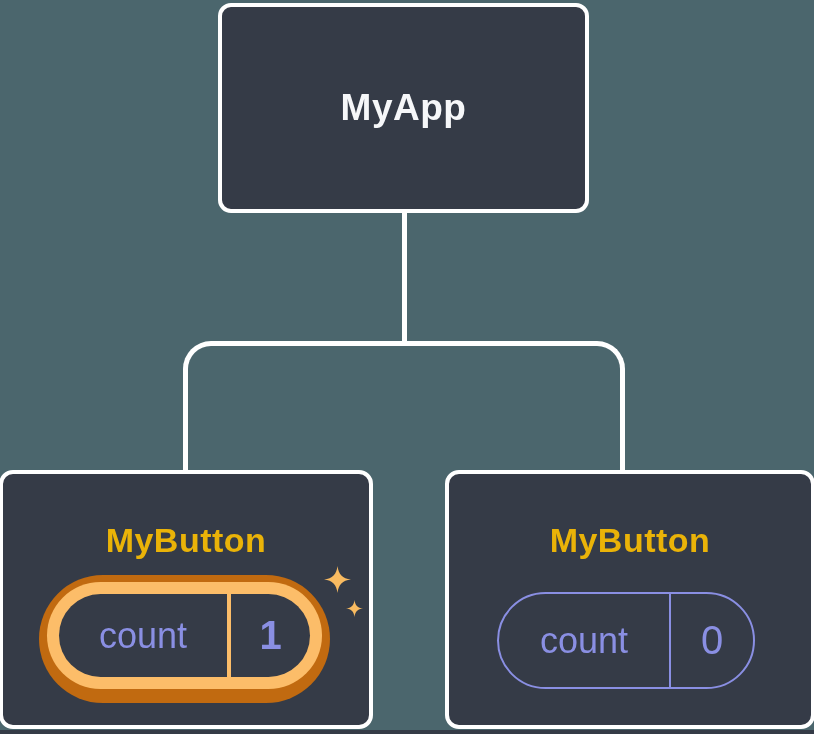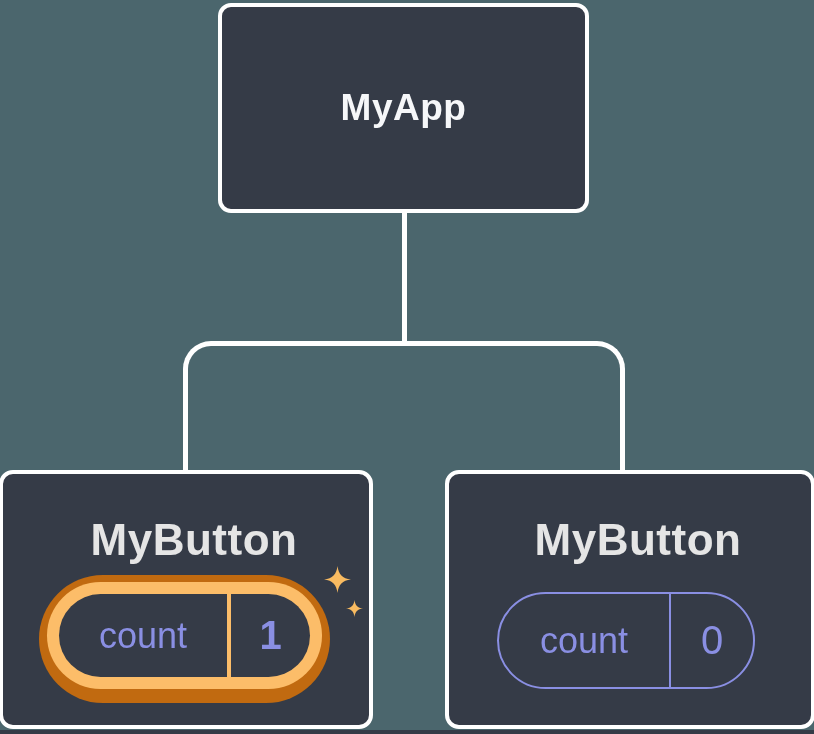--- a/index.html
+++ b/index.html
@@ -83,25 +83,24 @@
   .node-child-left  { left: -1px; }
   .node-child-right { left: 445px; width: 370px; }
 
   .child-title {
     position: absolute;
     left: 0;
     top: 39px;
     width: 100%;
     line-height: 54px;
     text-align: center;
-    font-size: 44px;
+    font-size: 34px;
     font-weight: 600;
     letter-spacing: 0.5px;
-    color: #e5e5e5;
-    margin-left: 8px;
+    color: #eab308;
   }
 
   
   .pill-hl-outer {
     position: absolute;
     left: 36px;
     top: 101px;
     width: 291px;
     height: 128px;
     box-sizing: border-box;

